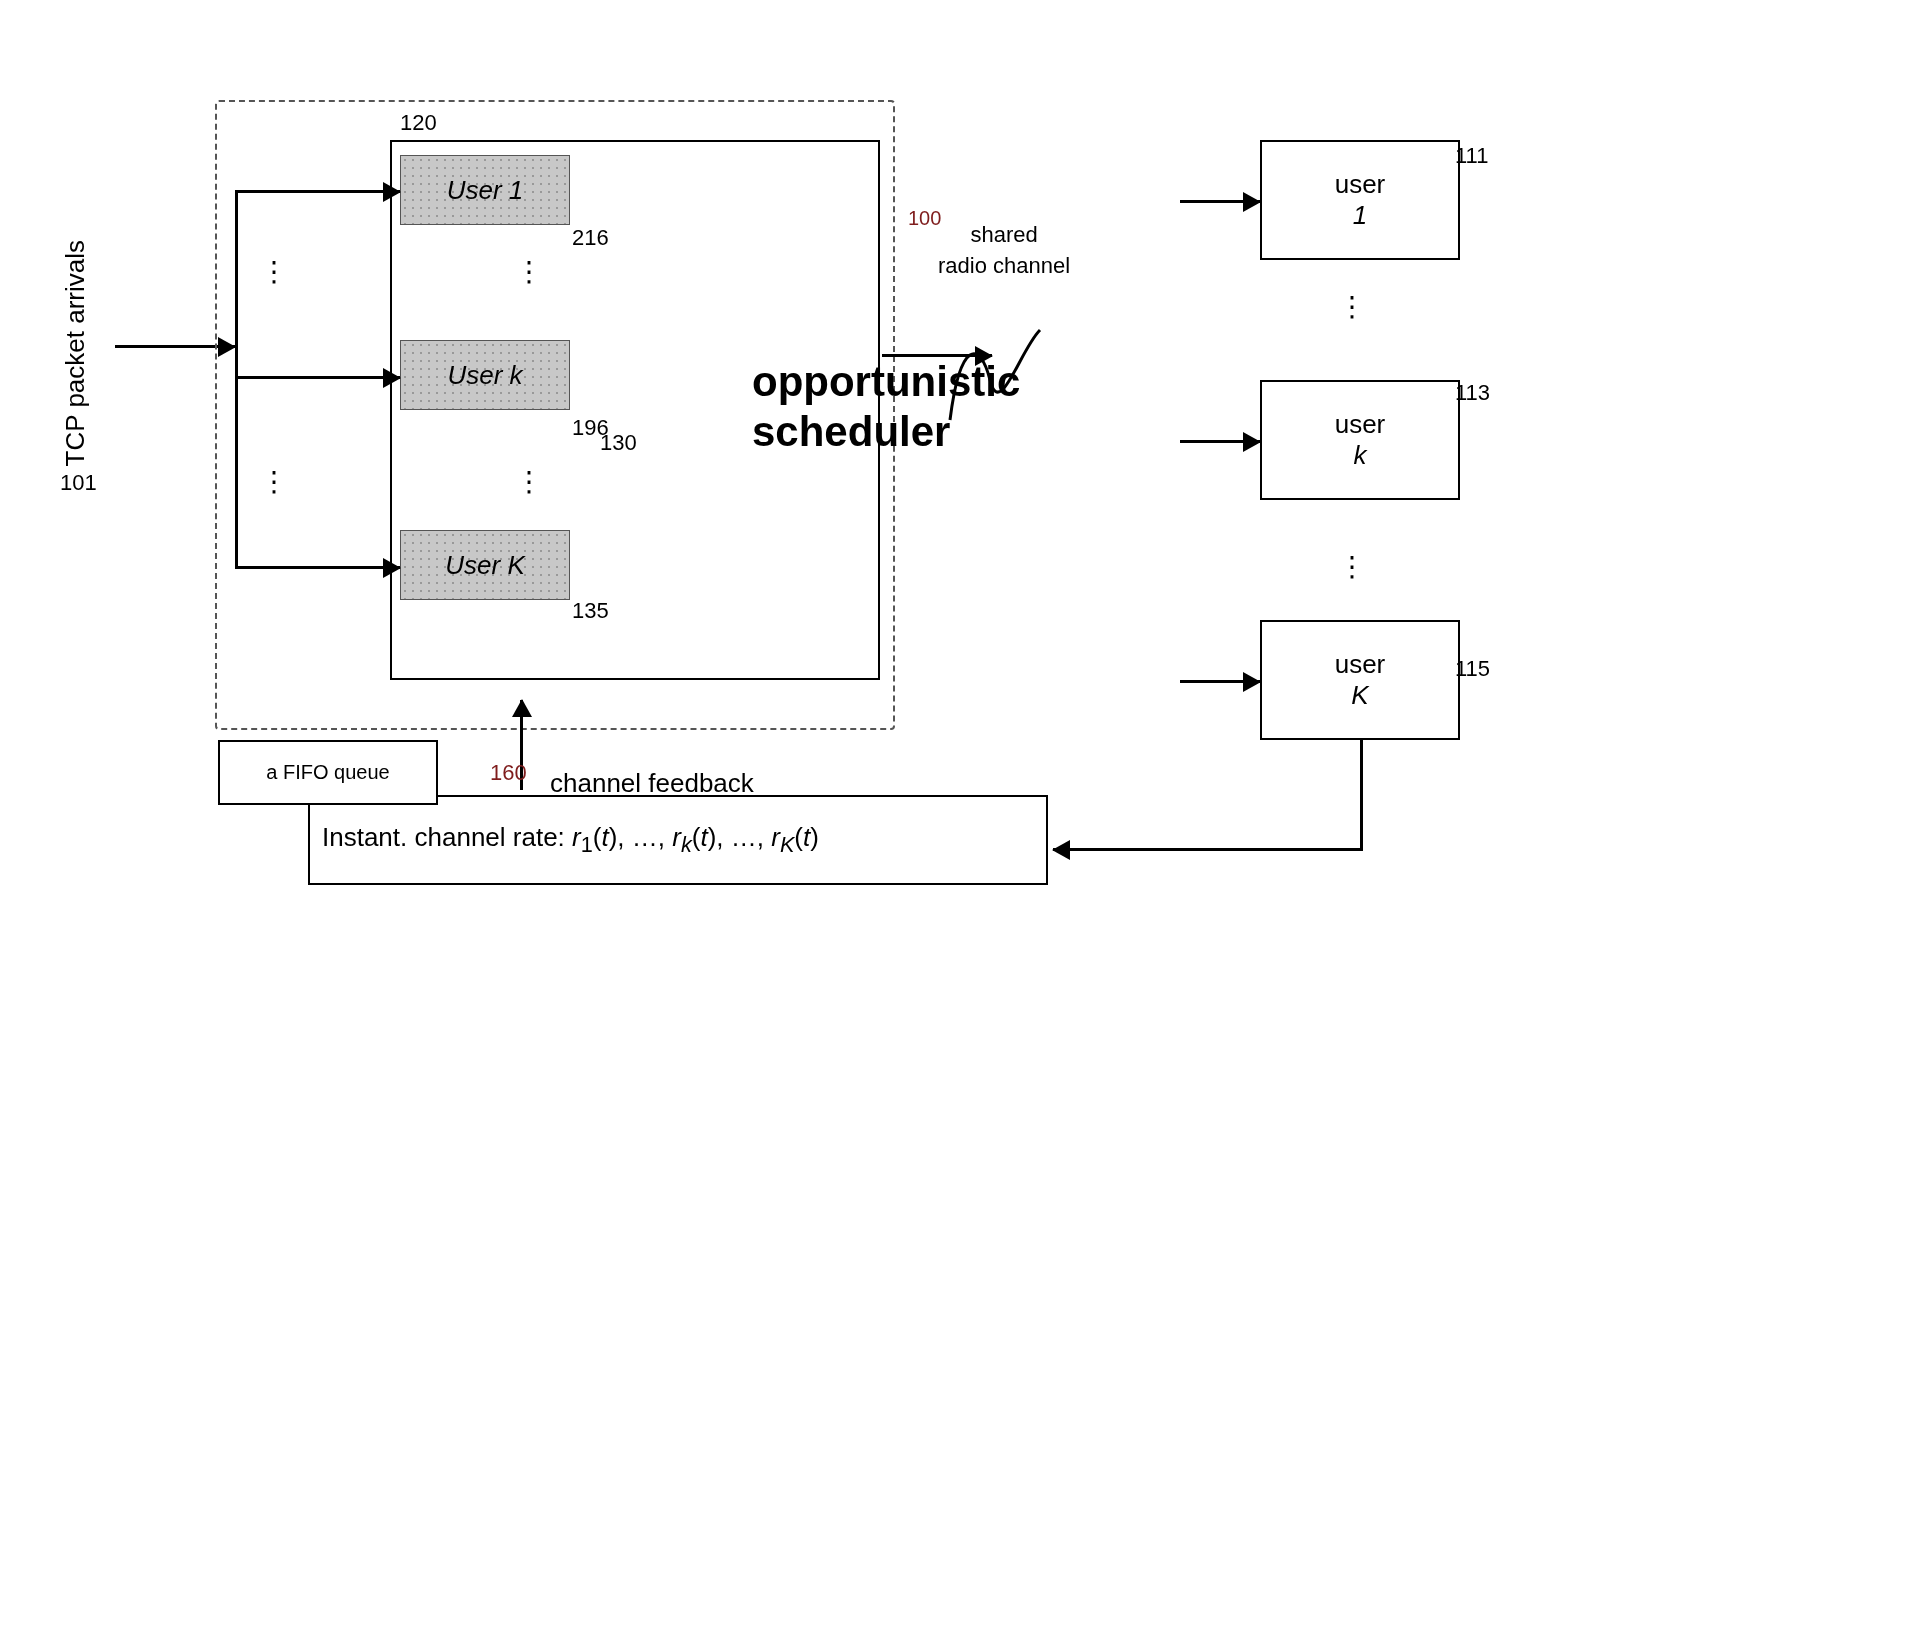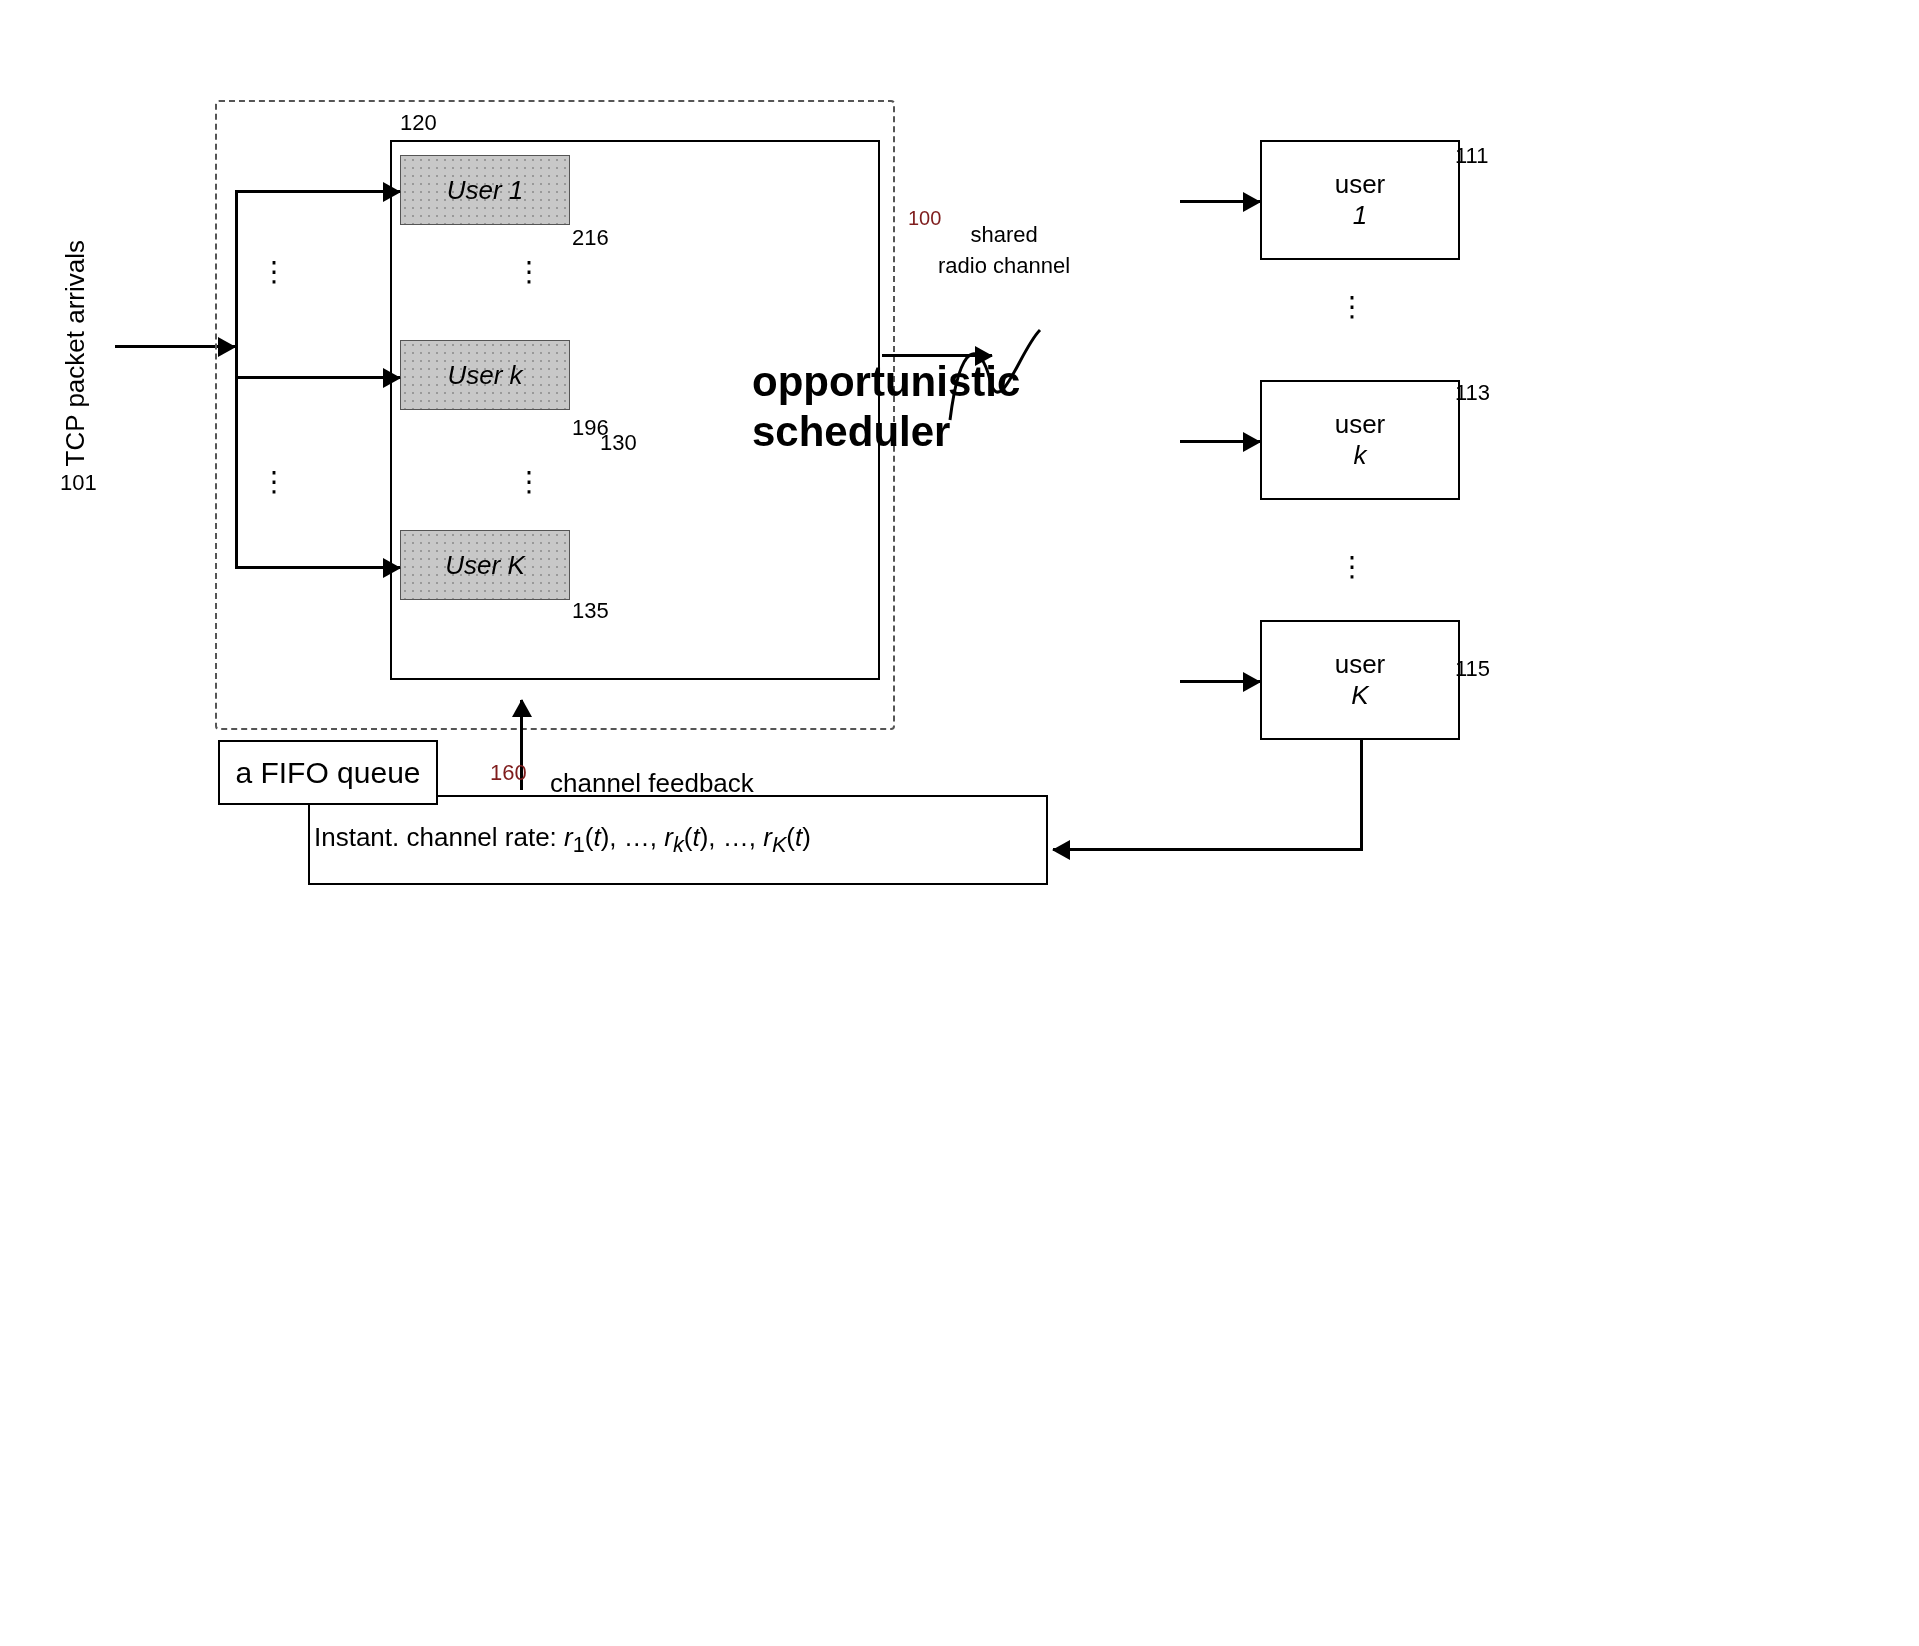--- a/index.html
+++ b/index.html
@@ -203,21 +203,21 @@
     .feedback-box {
       position: absolute;
       left: 248px;
       top: 755px;
       width: 740px;
       height: 90px;
       border: 2px solid #000;
       background: #fff;
       display: flex;
       align-items: center;
-      padding-left: 4px;
+      padding-left: 12px;
     }
 
     .feedback-text {
       font-size: 26px;
       color: #000;
     }
 
     .ref-160 {
       position: absolute;
       left: 430px;
@@ -242,21 +242,21 @@
       width: 220px;
       height: 65px;
       border: 2px solid #000;
       background: #fff;
       display: flex;
       align-items: center;
       justify-content: center;
     }
 
     .fifo-label {
-      font-size: 30px;
+      font-size: 20px;
       color: #000;
     }
 
     .ref-100 {
       position: absolute;
       left: 848px;
       top: 167px;
       font-size: 20px;
       color: #7f1d1d;
     }

